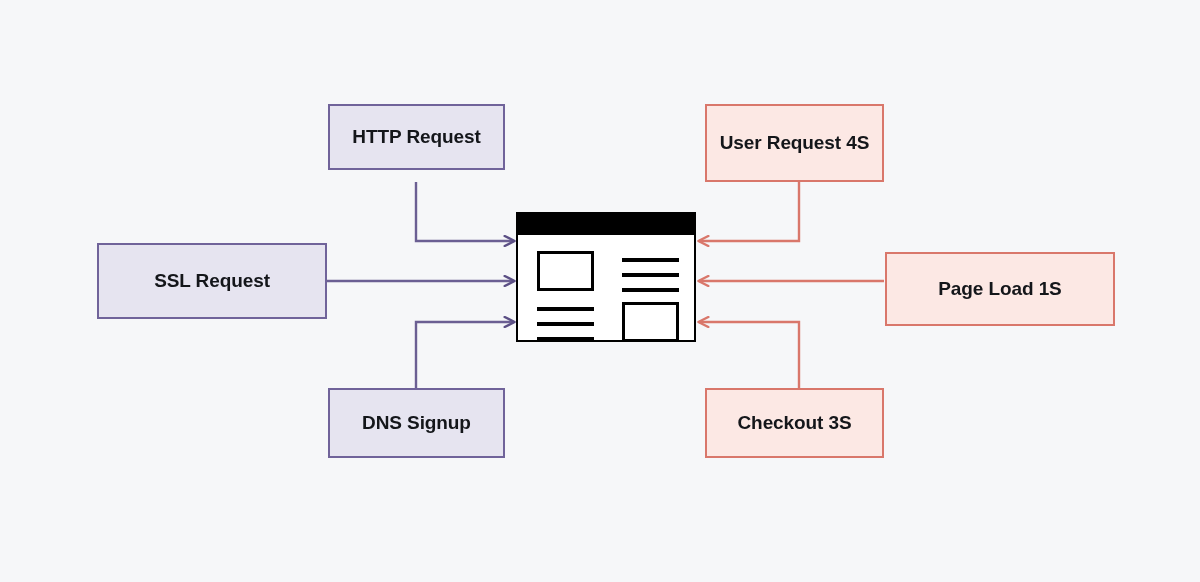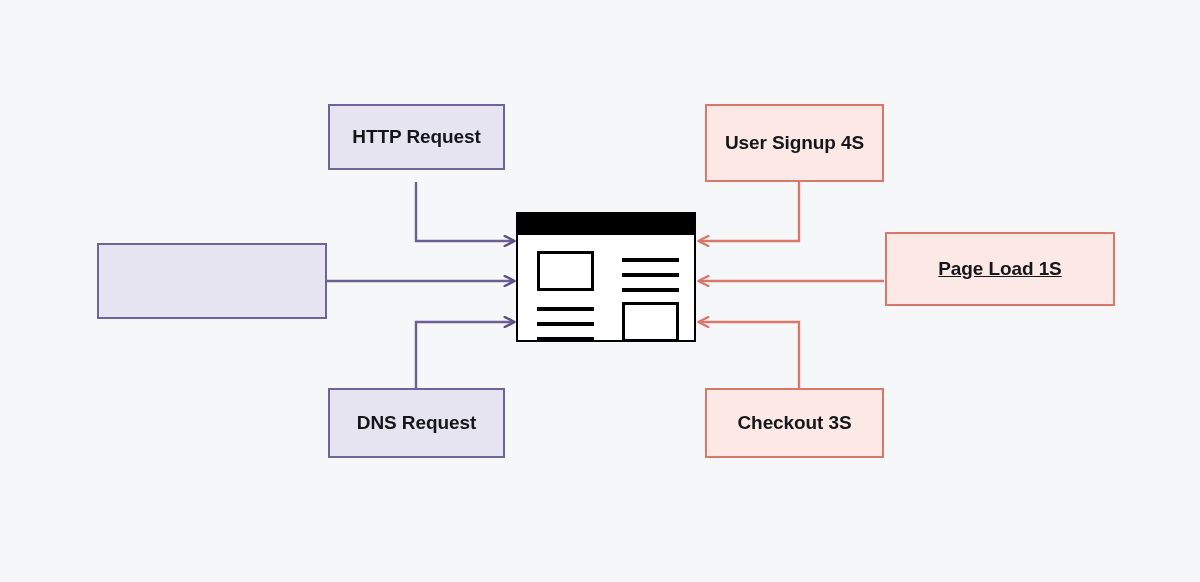--- a/index.html
+++ b/index.html
@@ -105,32 +105,33 @@
 
     <path d="M 799 388 L 799 322 L 699 322" fill="none" stroke="#d9776b" stroke-width="2.4" marker-end="url(#arrow-pink)"></path>
   </svg>
 
   <div class="node purple" style="left:328px; top:104px; width:177px; height:66px;">
     <span class="node-label">HTTP Request</span>
   </div>
 
   <div class="node purple" style="left:97px; top:243px; width:230px; height:76px;">
     <span>
+      <span class="node-label">SSL Request</span>
     </span>
   </div>
 
   <div class="node purple" style="left:328px; top:388px; width:177px; height:70px;">
-    <span class="node-label">DNS Request</span>
+    <span class="node-label">DNS Signup</span>
   </div>
 
   <div class="node pink" style="left:705px; top:104px; width:179px; height:78px;">
-    <span class="node-label">User Signup 4S</span>
+    <span class="node-label">User Request 4S</span>
   </div>
 
-  <div class="node pink" style="left:885px; top:232px; width:230px; height:74px;text-decoration:underline;">
+  <div class="node pink" style="left:885px; top:252px; width:230px; height:74px;">
     <span class="node-label">Page Load 1S</span>
   </div>
 
   <div class="node pink" style="left:705px; top:388px; width:179px; height:70px;justify-content:center;">
     <span class="node-label">Checkout 3S</span>
   </div>
 
   <div id="browser">
     <div id="browser-titlebar"></div>
     <div id="browser-body">

